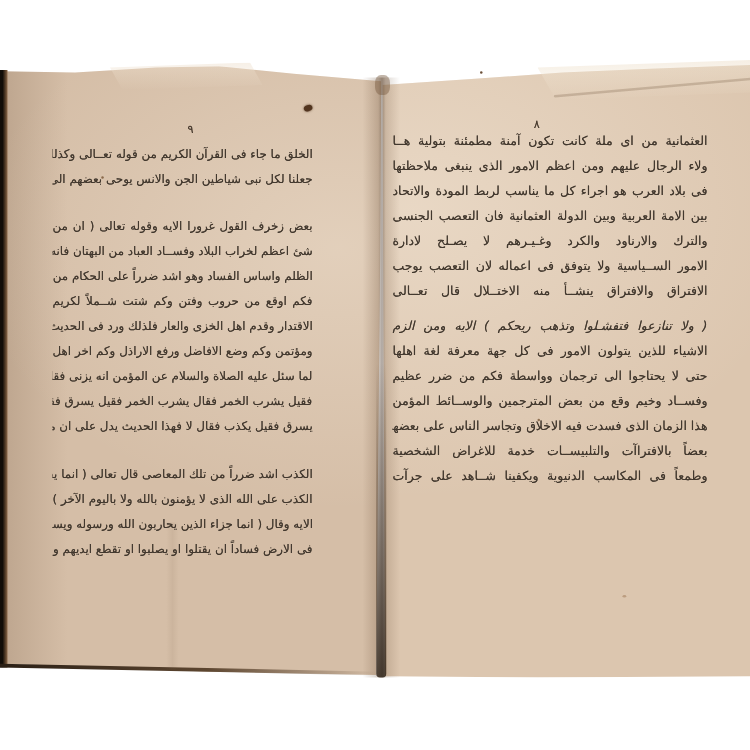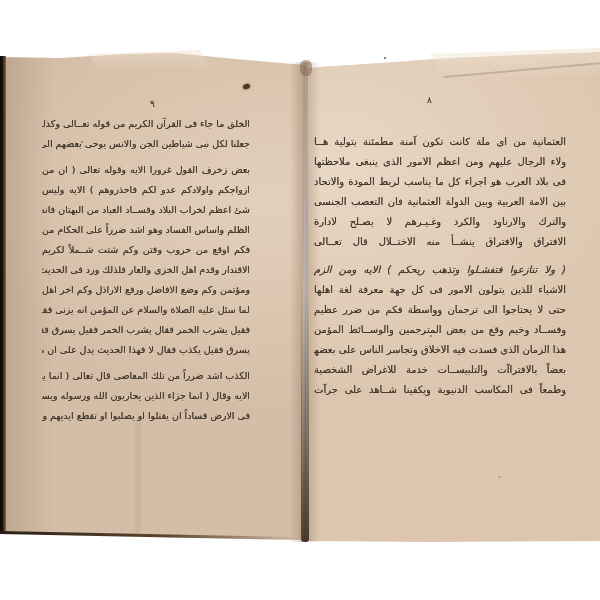--- a/index.html
+++ b/index.html
@@ -58,24 +58,24 @@
     background:#52351f;box-shadow:0 0 1.5px 0.5px rgba(82,53,31,.5);transform:rotate(-20deg);}
   .speck-a{position:absolute;left:81px;top:141px;width:2px;height:2px;border-radius:50%;background:#8a6a4c;}
   .speck-b{position:absolute;left:384px;top:57px;width:2px;height:2px;border-radius:50%;background:#6b4f38;}
   .speck-c{position:absolute;left:498px;top:476px;width:3px;height:2px;border-radius:50%;background:#bc9d80;}
   .speck-d{position:absolute;left:430px;top:335px;width:2px;height:2px;border-radius:50%;background:#8f6f50;}
 
   
   .text-block{position:absolute;direction:rtl;color:#42382e;
     text-shadow:0 0 0.4px rgba(66,56,46,.8);}
   .left-text{left:42px;top:114px;width:208px;font-size:9.5px;}
-  .right-text{left:314px;top:104px;width:252px;font-size:10px;margin-top:28px;}
+  .right-text{left:314px;top:104px;width:252px;font-size:10px;}
   .line{height:20px;line-height:20px;white-space:nowrap;overflow:hidden;
     text-align:justify;text-align-last:justify;}
-  .line.gap{margin-top:6px;}
+  .line.gap{margin-top:18px;}
   .right-text .line.gap{margin-top:8px;font-style:italic;}
   .pagenum{position:absolute;color:#4a3c30;font-size:9px;
     text-shadow:0 0 0.4px rgba(74,60,48,.8);}
   .pagenum-left{left:150px;top:99px;}
   .pagenum-right{left:427px;top:95px;}
 </style>
 </head>
 <body>
 
 <div class="stage">
@@ -100,40 +100,41 @@
   <div class="speck-c"></div>
   <div class="speck-d"></div>
 
   <div class="pagenum pagenum-left">٩</div>
   <div class="pagenum pagenum-right">٨</div>
 
   <div class="text-block left-text">
     <div class="line">الخلق ما جاء فى القرآن الكريم من قوله تعــالى وكذلك</div>
     <div class="line">جعلنا لكل نبى شياطين الجن والانس يوحى بعضهم الى</div>
     <div class="line gap">بعض زخرف القول غرورا الايه وقوله تعالى ( ان من</div>
-    <div class="line">ازواجكم واولادكم عدو لكم فاحذروهم ) الايه وليس</div>
     <div class="line">شئ اعظم لخراب البلاد وفســاد العباد من البهتان فانه آلة</div>
     <div class="line">الظلم واساس الفساد وهو اشد ضرراً على الحكام من غيرهم</div>
     <div class="line">فكم اوقع من حروب وفتن وكم شتت شــملاً لكريم</div>
     <div class="line">الاقتدار وقدم اهل الخزى والعار فلذلك ورد فى الحديث</div>
     <div class="line">ومؤتمن وكم وضع الافاضل ورفع الاراذل وكم اخر اهل</div>
     <div class="line">لما سئل عليه الصلاة والسلام عن المؤمن انه يزنى فقال يزنى</div>
     <div class="line">فقيل يشرب الخمر فقال يشرب الخمر فقيل يسرق فقــال</div>
     <div class="line">يسرق فقيل يكذب فقال لا فهذا الحديث يدل على ان معصية</div>
     <div class="line gap">الكذب اشد ضرراً من تلك المعاصى قال تعالى ( انما يفترى</div>
+    <div class="line">الكذب على الله الذى لا يؤمنون بالله ولا باليوم الآخر )</div>
     <div class="line">الايه وقال ( انما جزاء الذين يحاربون الله ورسوله ويسعون</div>
     <div class="line">فى الارض فساداً ان يقتلوا او يصلبوا او تقطع ايديهم وارجلهم</div>
   </div>
 
   <div class="text-block right-text">
     <div class="line">العثمانية من اى ملة كانت تكون آمنة مطمئنة بتولية هــا</div>
     <div class="line">ولاء الرجال عليهم ومن اعظم الامور الذى ينبغى ملاحظتها</div>
     <div class="line">فى بلاد العرب هو اجراء كل ما يناسب لربط المودة والاتحاد</div>
     <div class="line">بين الامة العربية وبين الدولة العثمانية فان التعصب الجنسى</div>
     <div class="line">والترك والارناود والكرد وغـيـرهم لا يصـلح لادارة</div>
+    <div class="line">الامور الســياسية ولا يتوفق فى اعماله لان التعصب يوجب</div>
     <div class="line">الافتراق والافتراق ينشــأ منه الاختــلال قال تعــالى</div>
     <div class="line gap">( ولا تنازعوا فتفشـلوا وتذهب ريحكم ) الايه ومن الزم</div>
     <div class="line">الاشياء للذين يتولون الامور فى كل جهة معرفة لغة اهلها</div>
     <div class="line">حتى لا يحتاجوا الى ترجمان وواسطة فكم من ضرر عظيم</div>
     <div class="line">وفســاد وخيم وقع من بعض المترجمين والوســائط المؤمن</div>
     <div class="line">هذا الزمان الذى فسدت فيه الاخلاق وتجاسر الناس على بعضهم</div>
     <div class="line">بعضاً بالافتراآت والتلبيســات خدمة للاغراض الشخصية</div>
     <div class="line">وطمعاً فى المكاسب الدنيوية ويكفينا شــاهد على جرآت</div>
   </div>
 

